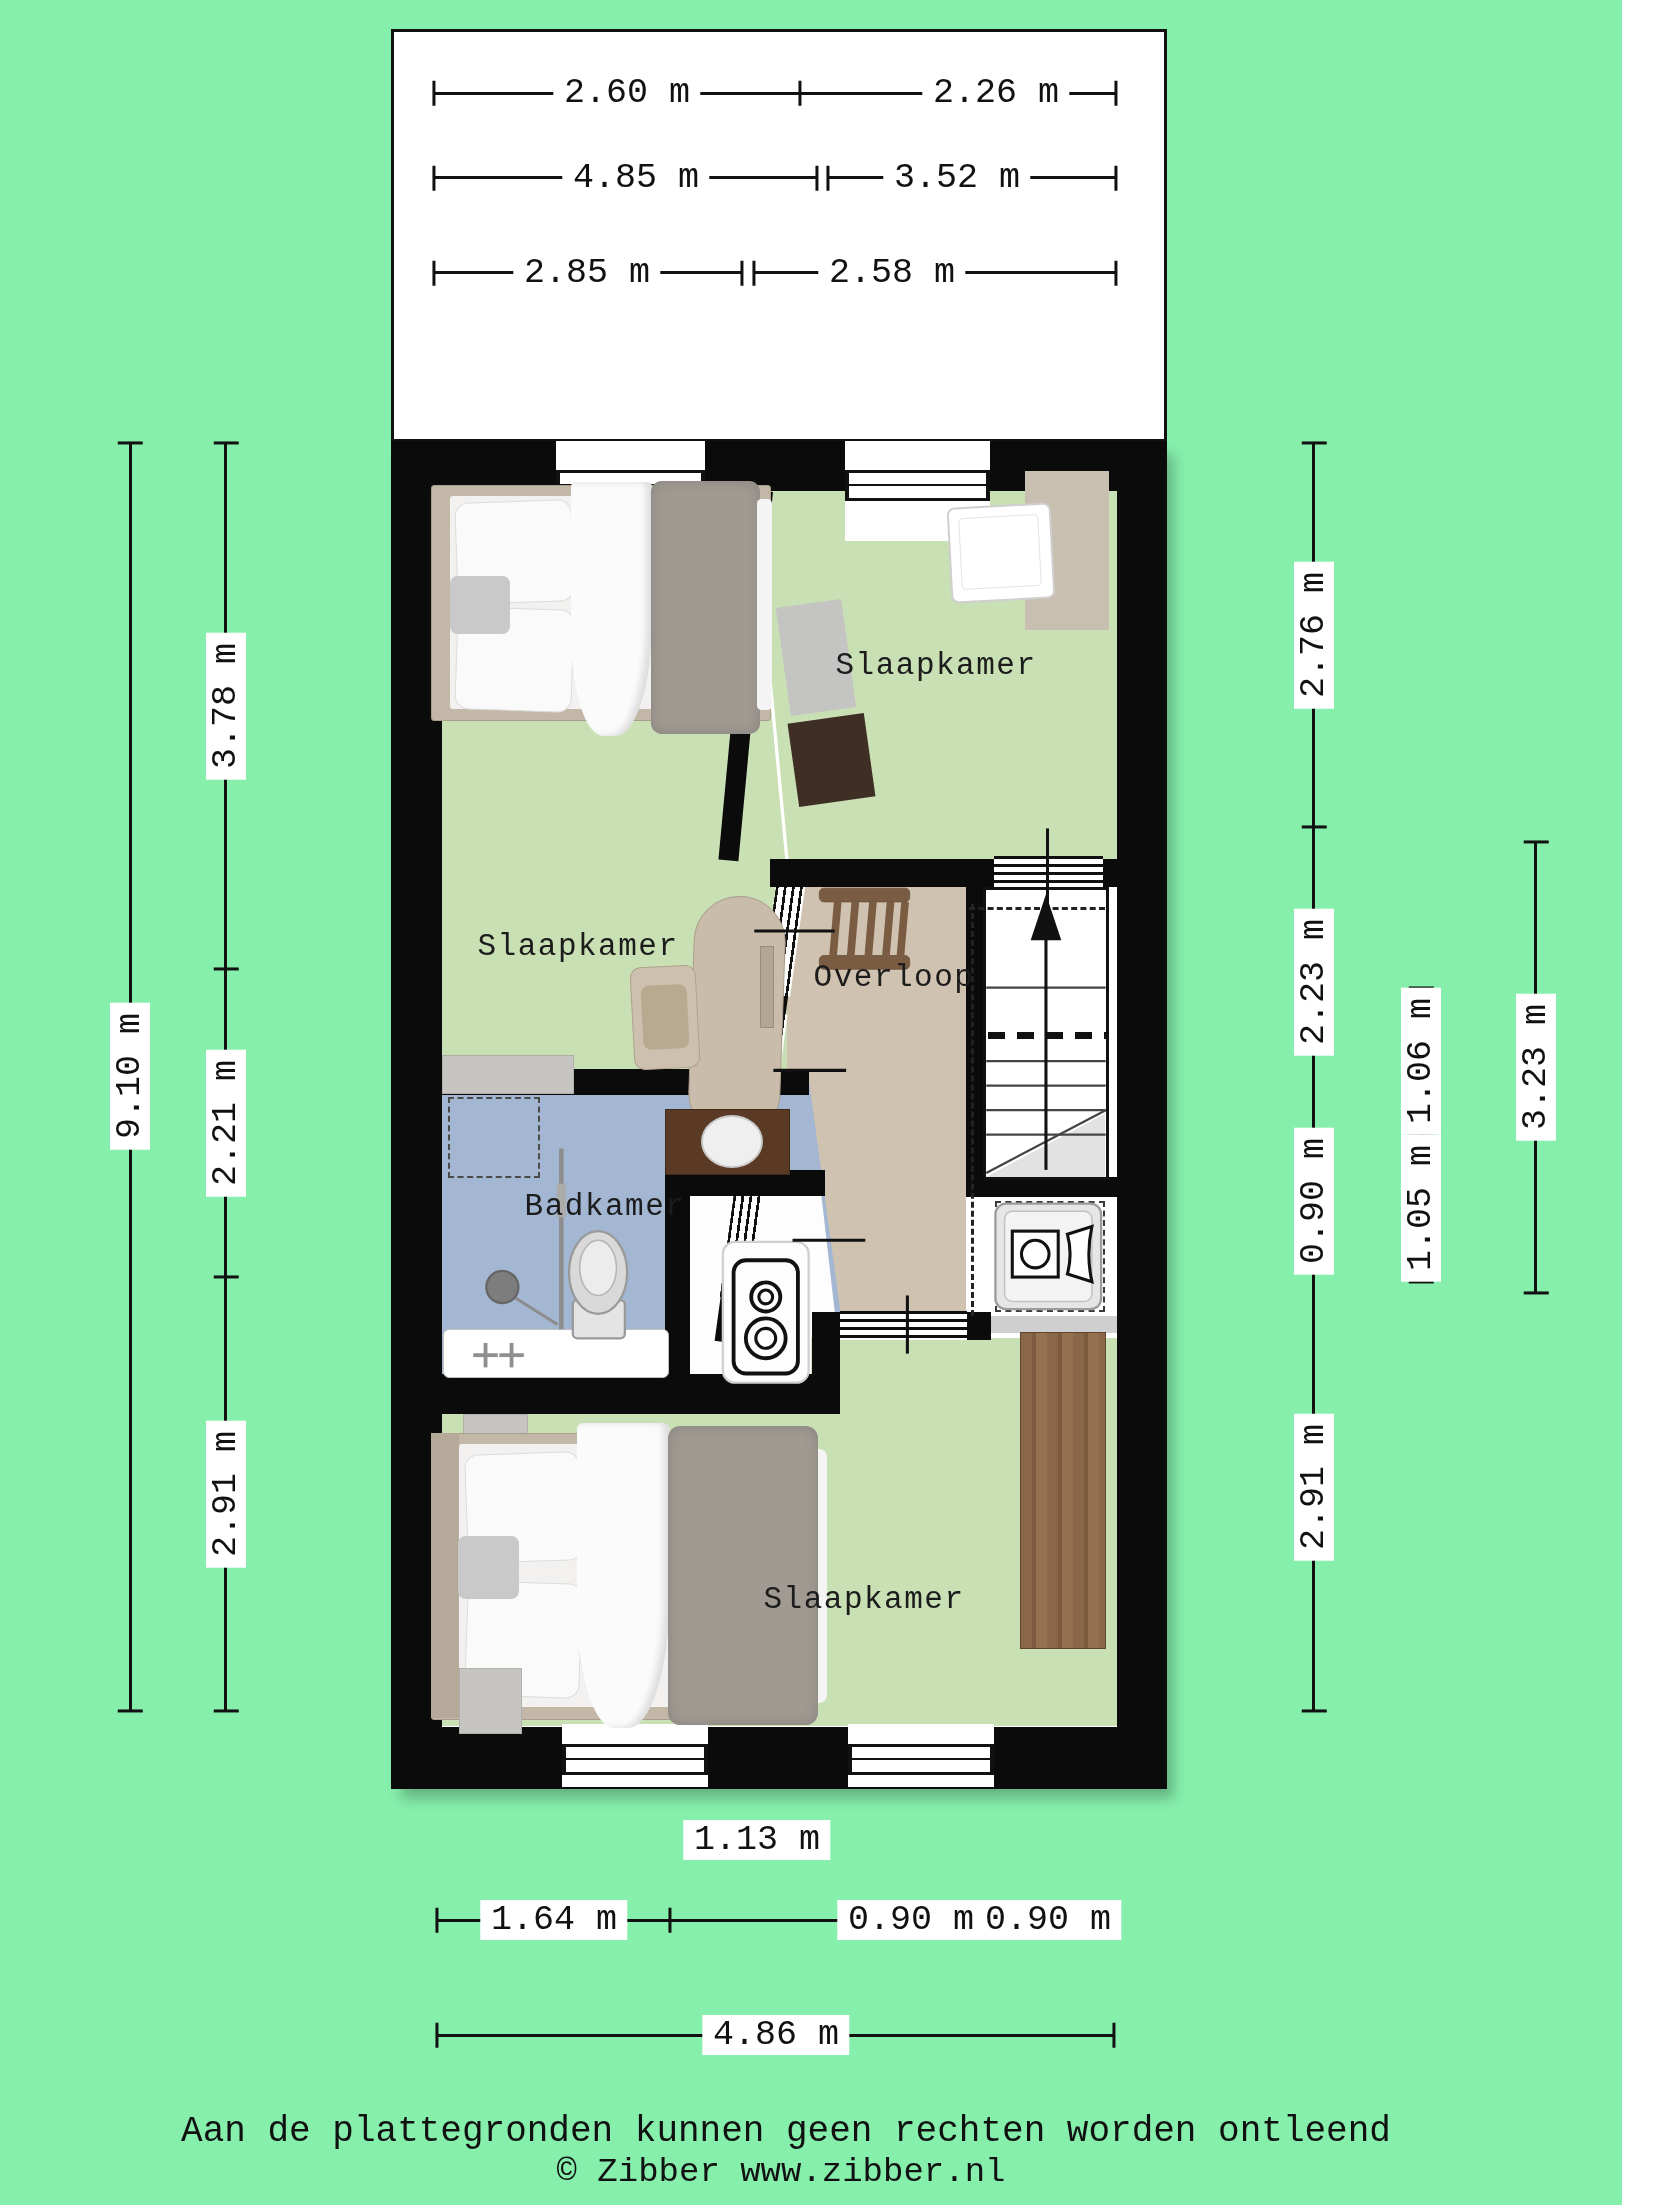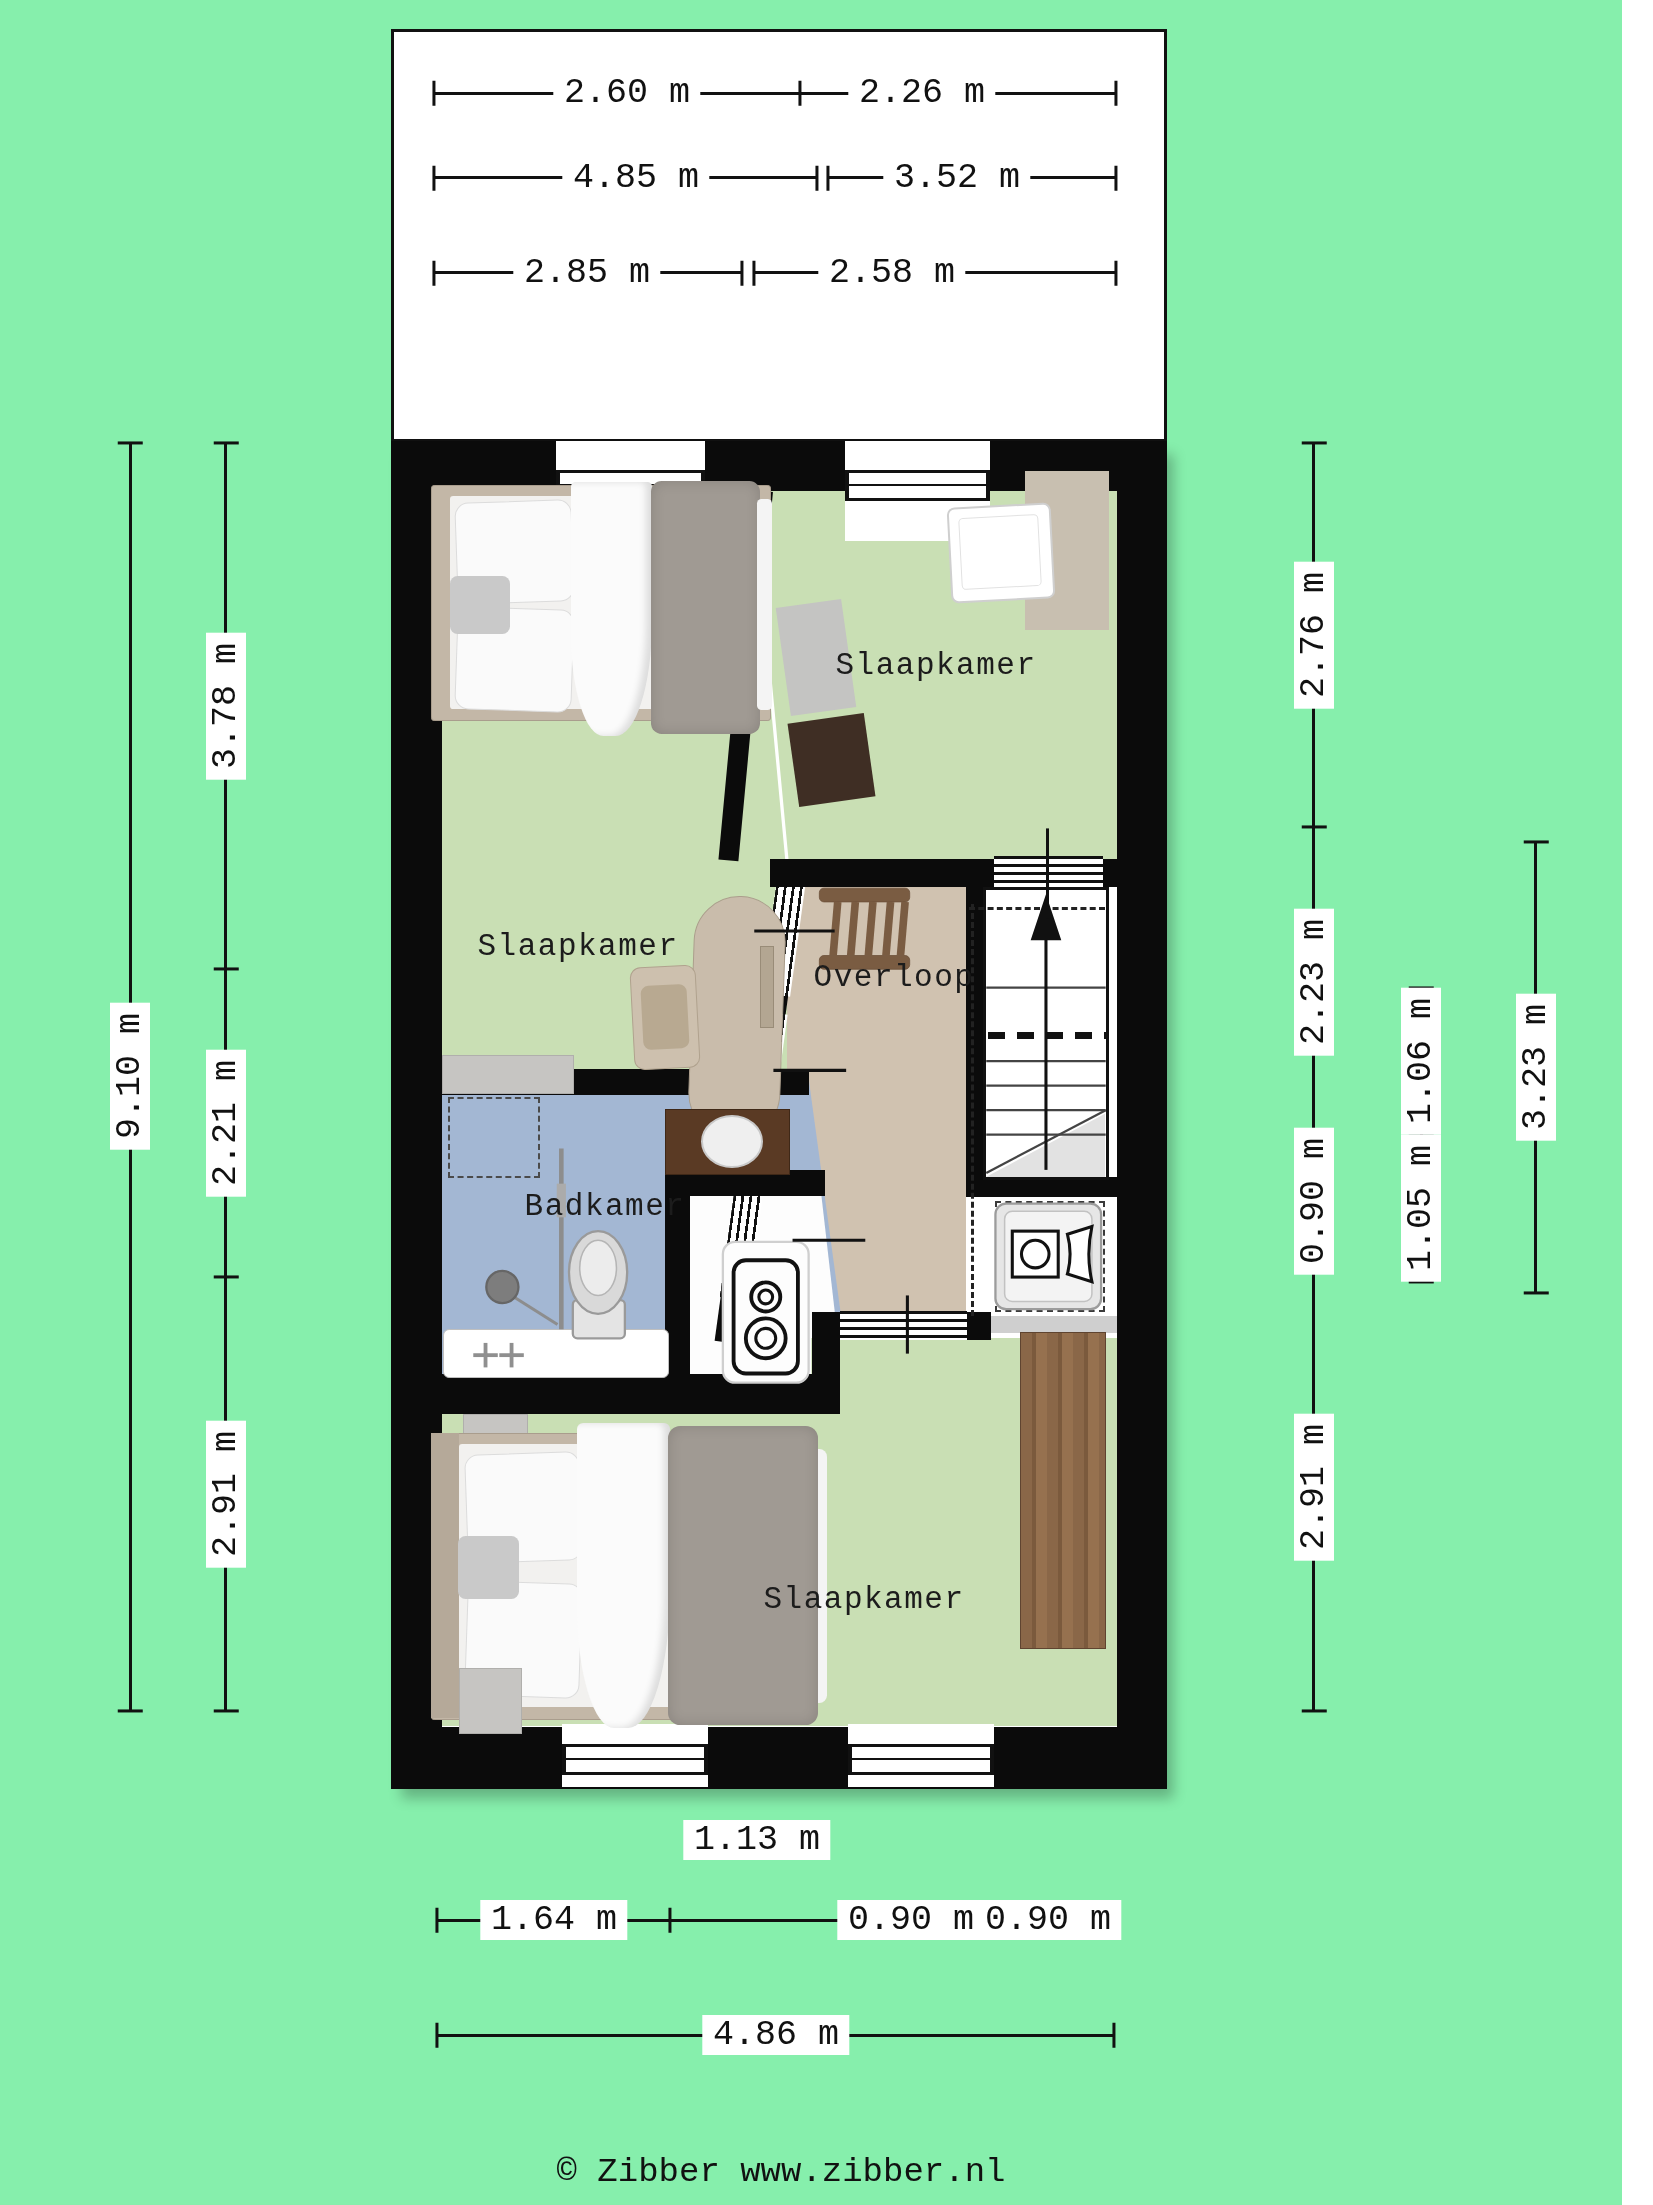--- a/index.html
+++ b/index.html
@@ -30,21 +30,21 @@
 
 <div id="canvas">
 
   <div class="abs" style="left:391px;top:29px;width:776px;height:413px;background:#fff;border:3.8px solid #111;box-sizing:border-box;"></div>
 
   <div class="dline-h" style="left:434px;top:92px;width:681px;"></div>
   <div class="tick-v" style="left:434px;top:93px;"></div>
   <div class="tick-v" style="left:800px;top:93px;"></div>
   <div class="tick-v" style="left:1116px;top:93px;"></div>
   <div class="dlab" style="left:627px;top:93px;">2.60 m</div>
-  <div class="dlab" style="left:922px;top:93px;">2.26 m</div>
+  <div class="dlab" style="left:996px;top:93px;">2.26 m</div>
 
   <div class="dline-h" style="left:434px;top:176px;width:383px;"></div>
   <div class="dline-h" style="left:828px;top:176px;width:288px;"></div>
   <div class="tick-v" style="left:434px;top:178px;"></div>
   <div class="tick-v" style="left:817px;top:178px;"></div>
   <div class="tick-v" style="left:828px;top:178px;"></div>
   <div class="tick-v" style="left:1116px;top:178px;"></div>
   <div class="dlab" style="left:636px;top:178px;">4.85 m</div>
   <div class="dlab" style="left:957px;top:178px;">3.52 m</div>
 
@@ -277,15 +277,16 @@
   <div class="dlab" style="left:554px;top:1920px;">1.64 m</div>
   <div class="dlab" style="left:757px;top:1840px;">1.13 m</div>
   <div class="dlab" style="left:911px;top:1920px;">0.90 m</div>
   <div class="dlab" style="left:1048px;top:1920px;">0.90 m</div>
 
   <div class="dline-h" style="left:437px;top:2034px;width:677px;"></div>
   <div class="tick-v" style="left:437px;top:2035px;"></div>
   <div class="tick-v" style="left:1114px;top:2035px;"></div>
   <div class="dlab" style="left:776px;top:2035px;">4.86 m</div>
 
+  <div class="abs" style="left:786px;top:2131px;transform:translate(-50%,-50%);font-size:36px;color:#111;white-space:nowrap;">Aan de plattegronden kunnen geen rechten worden ontleend</div>
   <div class="abs" style="left:781px;top:2172px;transform:translate(-50%,-50%);font-size:34px;color:#111;white-space:nowrap;">© Zibber www.zibber.nl</div>
 </div>
 
 
 </body></html>

